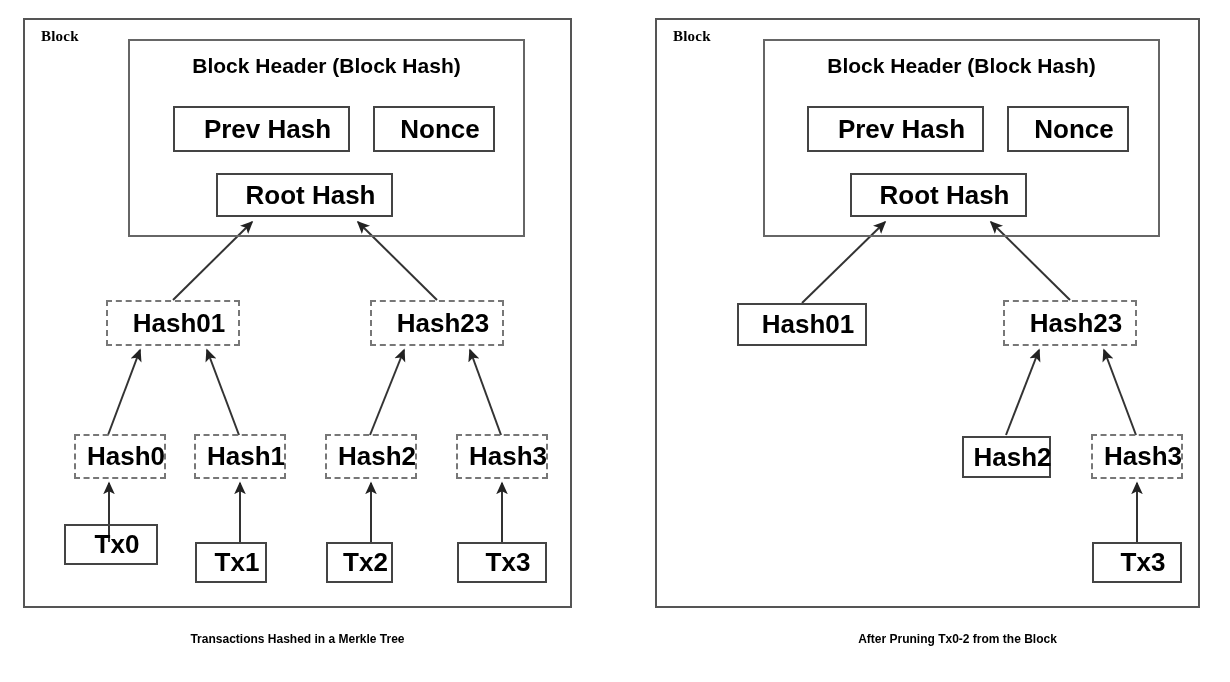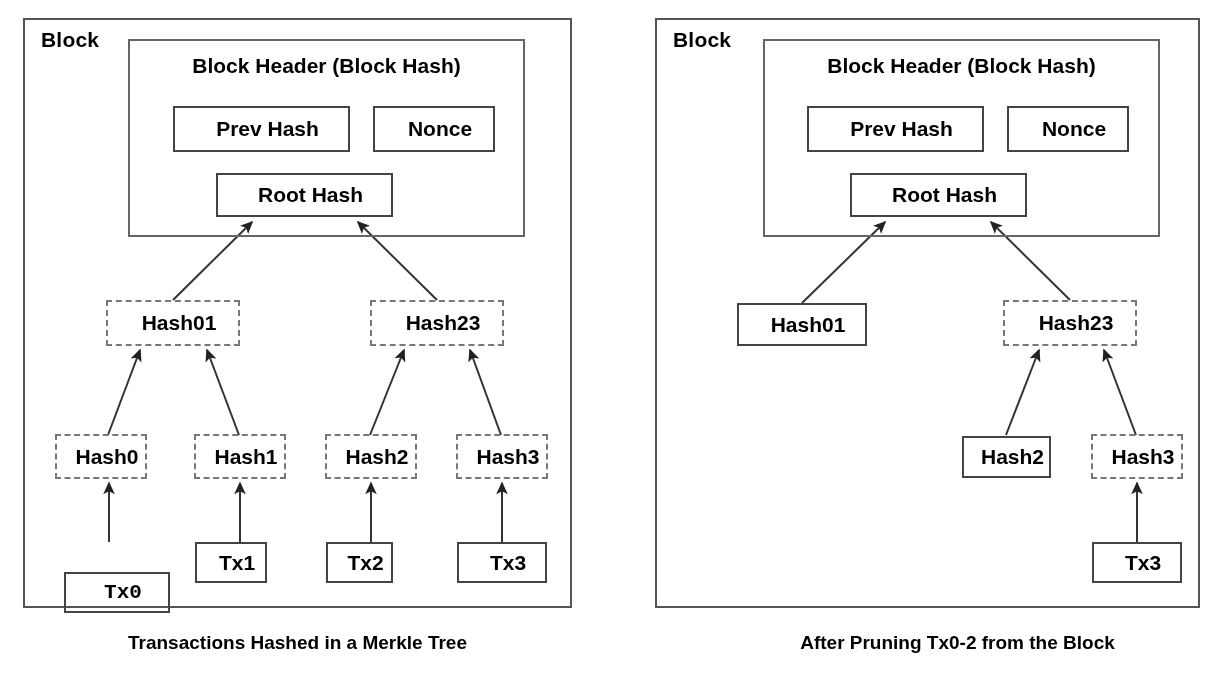--- a/index.html
+++ b/index.html
@@ -27,59 +27,60 @@
     pointer-events: none;
   }
   .panel {
     position: absolute;
     border: 2px solid #555555;
     background: transparent;
     box-sizing: border-box;
   }
   .panel-label {
     position: absolute;
-    font-size: 21px;
+    font-size: 15px;
     font-weight: bold;
     letter-spacing: 0.2px;
     white-space: nowrap;
+    font-family: Liberation Serif, serif;
   }
   .header-box {
     position: absolute;
     border: 2px solid #666666;
     box-sizing: border-box;
     background: transparent;
   }
   .header-title {
     position: absolute;
     font-size: 21px;
     font-weight: bold;
     white-space: nowrap;
     text-align: center;
   }
   .node {
     position: absolute;
     box-sizing: border-box;
     display: flex;
     align-items: center;
     justify-content: center;
-    font-size: 21px;
+    font-size: 26px;
     font-weight: bold;
     background: transparent;
     white-space: nowrap;
     padding-left: 12px;
   }
   .node.solid {
     border: 2px solid #444444;
   }
   .node.dashed {
     border: 2px dashed #777777;
   }
   .caption {
     position: absolute;
-    font-size: 19px;
+    font-size: 12px;
     font-weight: bold;
     text-align: center;
     white-space: nowrap;
   }
 </style>
 </head>
 <body>
 
 <div id="canvas">
 
@@ -123,29 +124,29 @@
   <div class="node solid" style="left:173px; top:106px; width:177px; height:46px;">Prev Hash</div>
 
   <div class="node solid" style="left:373px; top:106px; width:122px; height:46px;">Nonce</div>
 
   <div class="node solid" style="left:216px; top:173px; width:177px; height:44px;">Root Hash</div>
 
   <div class="node dashed" style="left:106px; top:300px; width:134px; height:46px;">Hash01</div>
 
   <div class="node dashed" style="left:370px; top:300px; width:134px; height:46px;">Hash23</div>
 
-  <div class="node dashed" style="left:55px; top:434px; width:92px; height:45px;">Hash0</div>
+  <div class="node dashed" style="left:74px; top:434px; width:92px; height:45px;">Hash0</div>
 
   <div class="node dashed" style="left:194px; top:434px; width:92px; height:45px;">Hash1</div>
 
   <div class="node dashed" style="left:325px; top:434px; width:92px; height:45px;">Hash2</div>
 
   <div class="node dashed" style="left:456px; top:434px; width:92px; height:45px;">Hash3</div>
 
-  <div class="node solid" style="left:64px; top:572px; width:106px; height:41px;font-family:Liberation Mono, monospace;">Tx0</div>
+  <div class="node solid" style="left:64px; top:524px; width:94px; height:41px;">Tx0</div>
 
   <div class="node solid" style="left:195px; top:542px; width:72px; height:41px;">Tx1</div>
 
   <div class="node solid" style="left:326px; top:542px; width:67px; height:41px;">Tx2</div>
 
   <div class="node solid" style="left:457px; top:542px; width:90px; height:41px;">Tx3</div>
 
   <div class="caption" style="left:23px; top:632px; width:549px;">Transactions Hashed in a Merkle Tree</div>
 
   <div class="panel" style="left:655px; top:18px; width:545px; height:590px;"></div>

